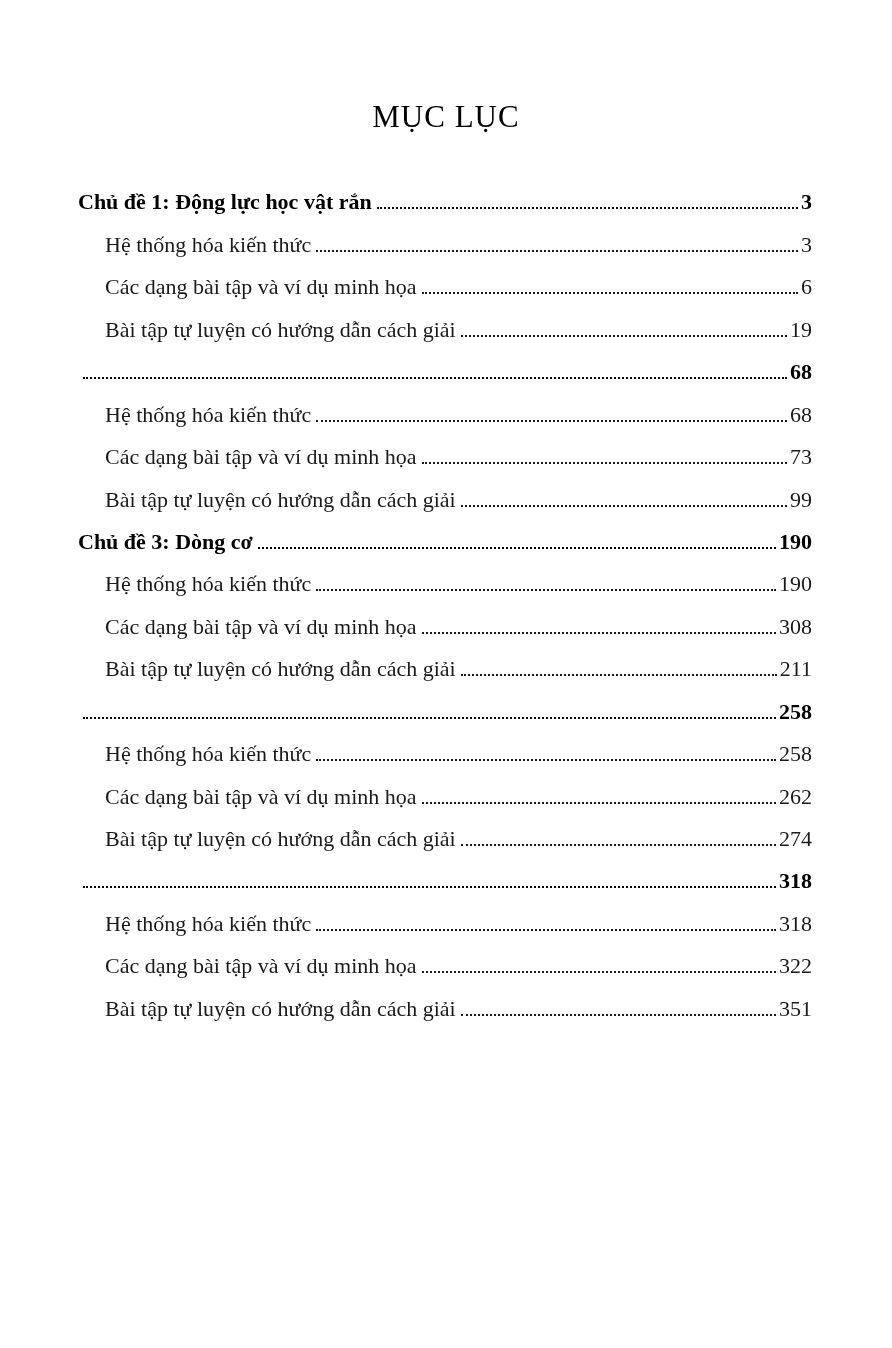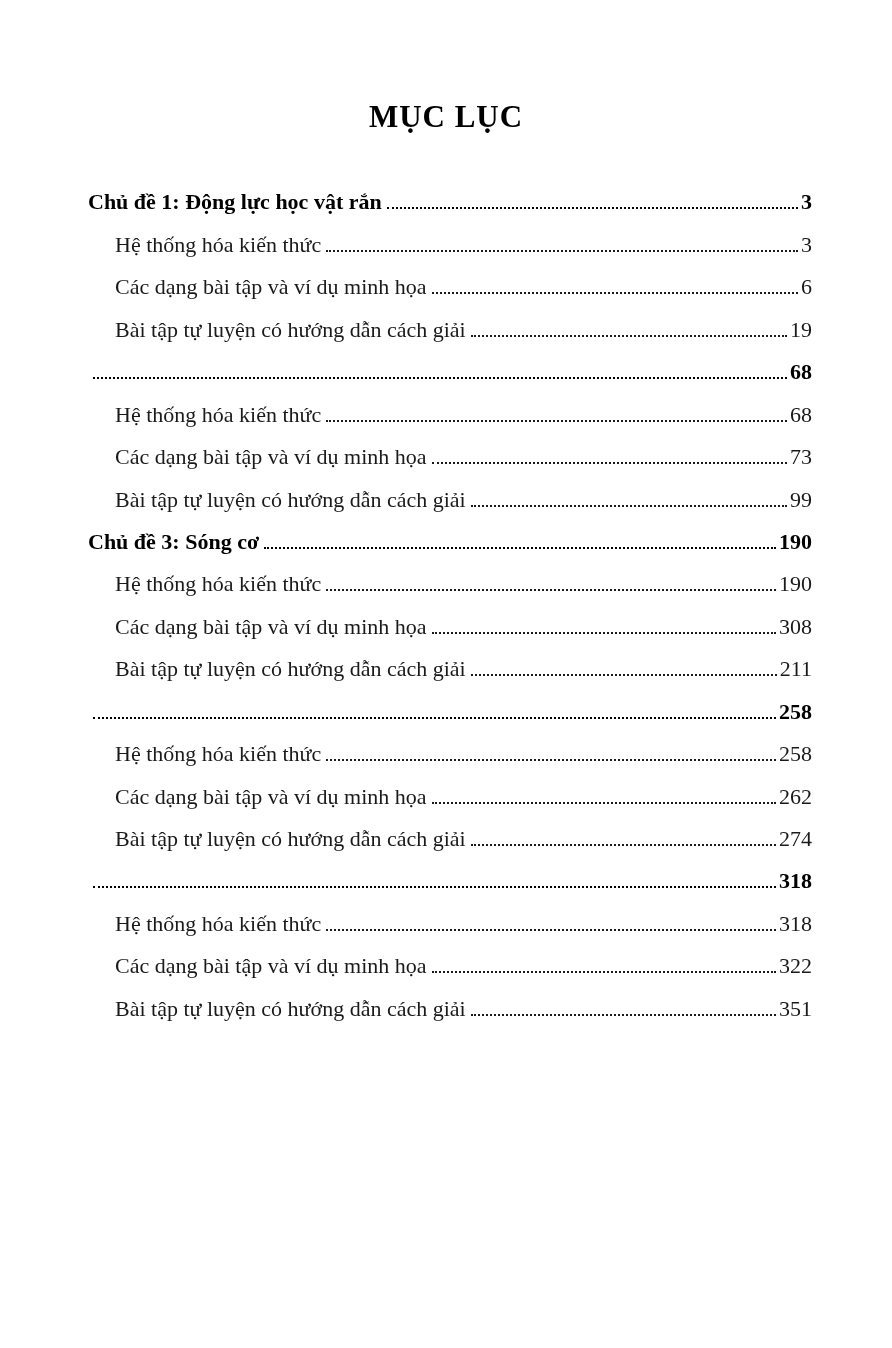--- a/index.html
+++ b/index.html
@@ -19,30 +19,29 @@
     width: 892px;
     height: 1348px;
     background: #ffffff;
     box-sizing: border-box;
   }
   .doc-title {
     margin: 0;
     padding-top: 100px;
     text-align: center;
     font-size: 31px;
-    font-weight: bold;
+    font-weight: normal;
     letter-spacing: 1px;
     color: #000000;
     line-height: 34px;
   }
   .toc-list {
     margin-top: 44px;
-    padding-left: 40px;
+    padding-left: 78px;
     padding-right: 80px;
-    margin-left: 48px;
   }
   .toc-row {
     display: flex;
     align-items: flex-end;
     height: 42.45px;
     box-sizing: border-box;
     padding-bottom: 5px;
     font-size: 22px;
     white-space: nowrap;
   }
@@ -111,21 +110,21 @@
     <span class="label">Các dạng bài tập và ví dụ minh họa</span>
     <span class="leader"></span>
     <span class="pageno">73</span>
   </div>
       <div class="toc-row item-row">
     <span class="label">Bài tập tự luyện có hướng dẫn cách giải</span>
     <span class="leader"></span>
     <span class="pageno">99</span>
   </div>
       <div class="toc-row chapter-row">
-    <span class="label">Chủ đề 3: Sóng cơ</span>
+    <span class="label">Chủ đề 3: Dòng cơ</span>
     <span class="leader"></span>
     <span class="pageno">190</span>
   </div>
       <div class="toc-row item-row">
     <span class="label">Hệ thống hóa kiến thức</span>
     <span class="leader"></span>
     <span class="pageno">190</span>
   </div>
       <div class="toc-row item-row">
     <span class="label">Các dạng bài tập và ví dụ minh họa</span>

